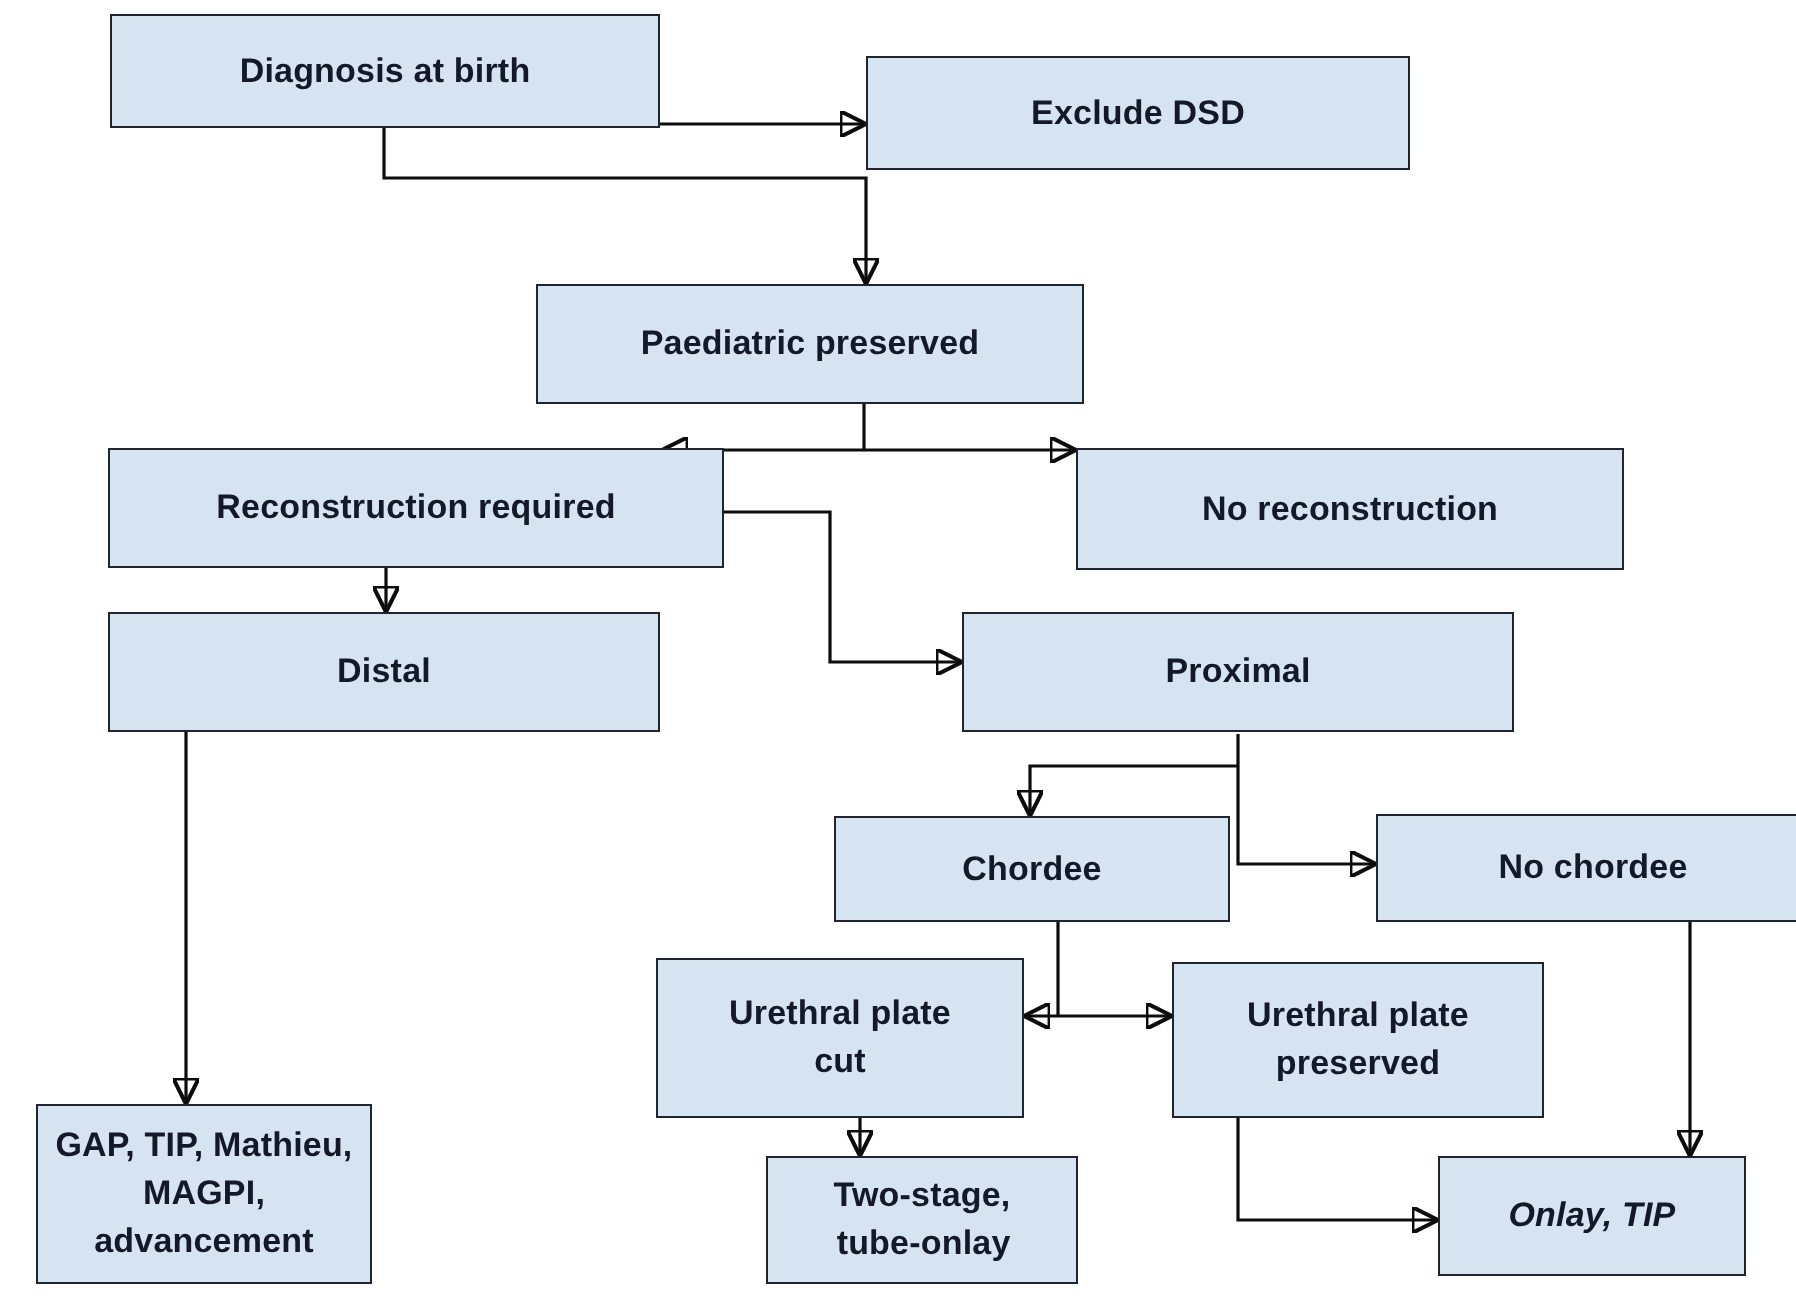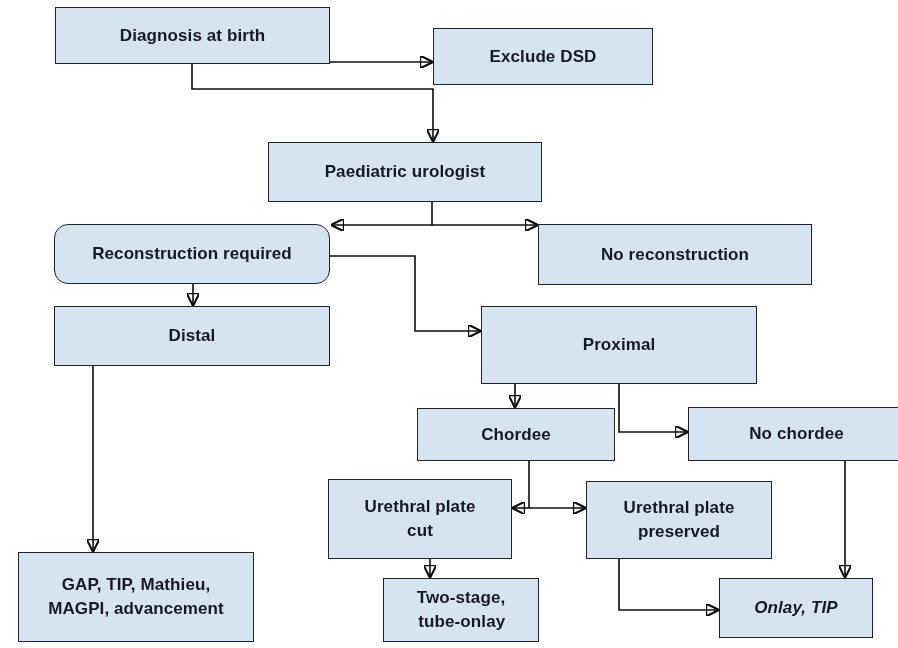--- a/index.html
+++ b/index.html
@@ -90,41 +90,41 @@
 
     <path d="M619,559 L619,610 L719,610" marker-end="url(#arrow)"></path>
 
     <path d="M845,461 L845,578" marker-end="url(#arrow)"></path>
   </svg>
 
   <div class="node" style="left:55px;  top:7px;   width:275px; height:57px;">
     <span class="lbl">Diagnosis at birth</span>
   </div>
 
-  <div class="node" style="left:433px; top:28px;  width:220px; height:57px;">
+  <div class="node" style="left:433px; top:28px;  width:272px; height:57px;">
     <span class="lbl">Exclude DSD</span>
   </div>
 
   <div class="node" style="left:268px; top:142px; width:274px; height:60px;">
-    <span class="lbl">Paediatric urologist</span>
+    <span class="lbl">Paediatric preserved</span>
   </div>
 
-  <div class="node" style="left:54px;  top:224px; width:276px; height:60px;border-radius:14px;">
+  <div class="node" style="left:54px;  top:224px; width:308px; height:60px;">
     <span class="lbl">Reconstruction required</span>
   </div>
 
   <div class="node" style="left:538px; top:224px; width:274px; height:61px;">
     <span class="lbl">No reconstruction</span>
   </div>
 
   <div class="node" style="left:54px;  top:306px; width:276px; height:60px;">
     <span class="lbl">Distal</span>
   </div>
 
-  <div class="node" style="left:481px; top:306px; width:276px; height:78px;">
+  <div class="node" style="left:481px; top:306px; width:276px; height:60px;">
     <span class="lbl">Proximal</span>
   </div>
 
   <div class="node" style="left:417px; top:408px; width:198px; height:53px;">
     <span class="lbl">Chordee</span>
   </div>
 
   <div class="node" style="left:688px; top:407px; width:217px; height:54px;">
     <span class="lbl">No chordee</span>
   </div>
@@ -141,18 +141,18 @@
 
   <div class="node" style="left:383px; top:578px; width:156px; height:64px;text-align:right;">
     <span class="lbl">Two-stage,
 tube-onlay</span>
   </div>
 
   <div class="node" style="left:719px; top:578px; width:154px; height:60px;font-style:italic;">
     <span class="lbl">Onlay, TIP</span>
   </div>
 
-  <div class="node" style="left:18px;  top:552px; width:236px; height:90px;">
+  <div class="node" style="left:18px;  top:552px; width:168px; height:90px;">
     <span class="lbl">GAP, TIP, Mathieu,
 MAGPI, advancement</span>
   </div>
 
 </div>
 
 </body></html>

